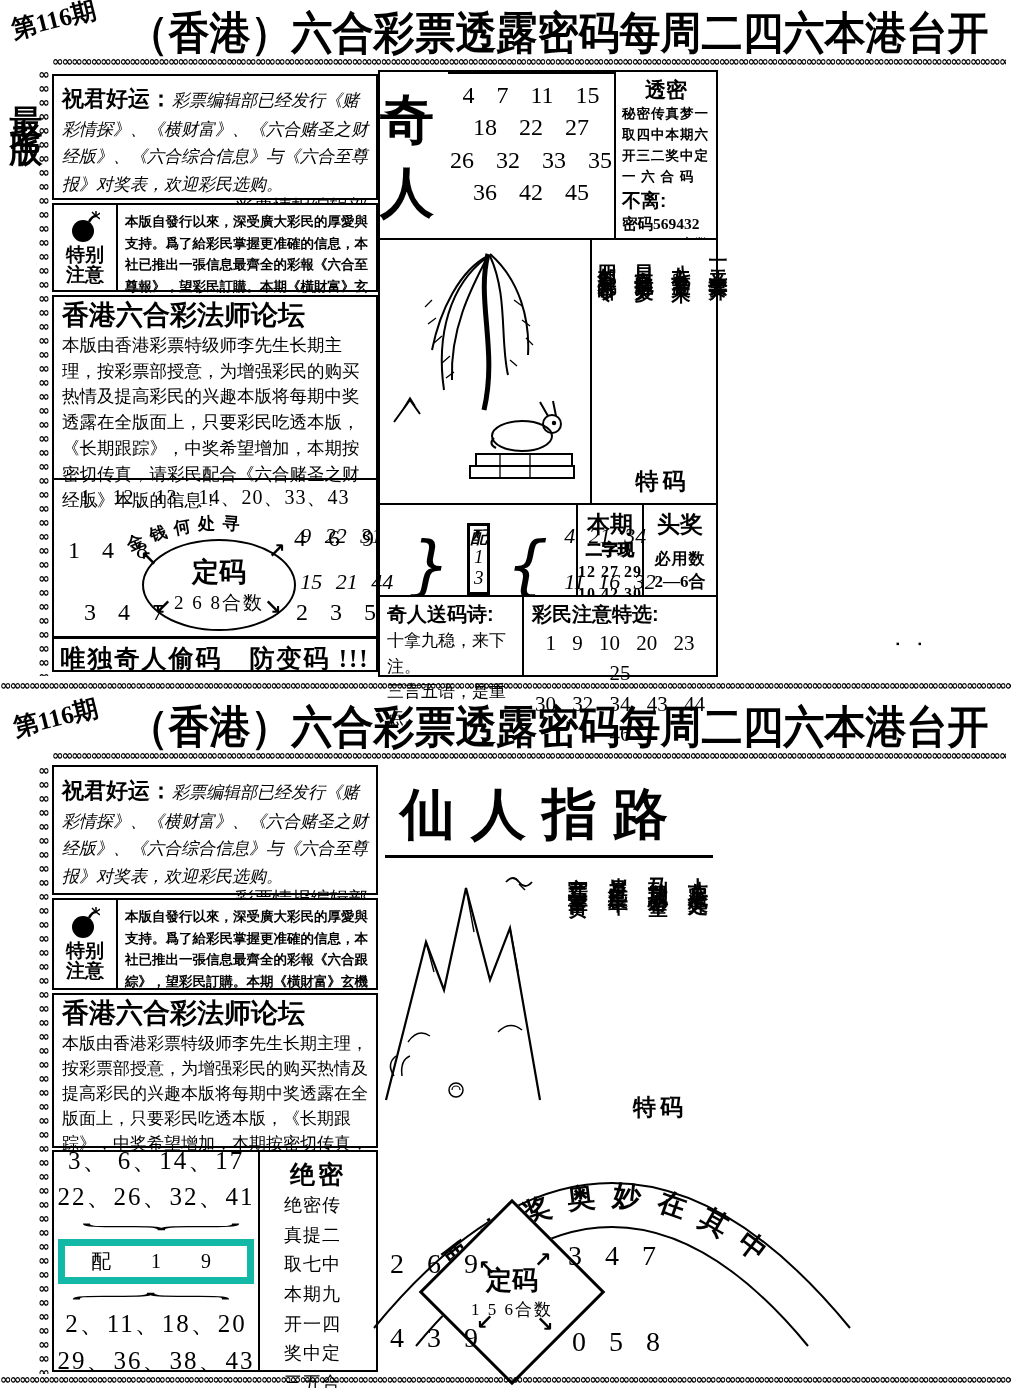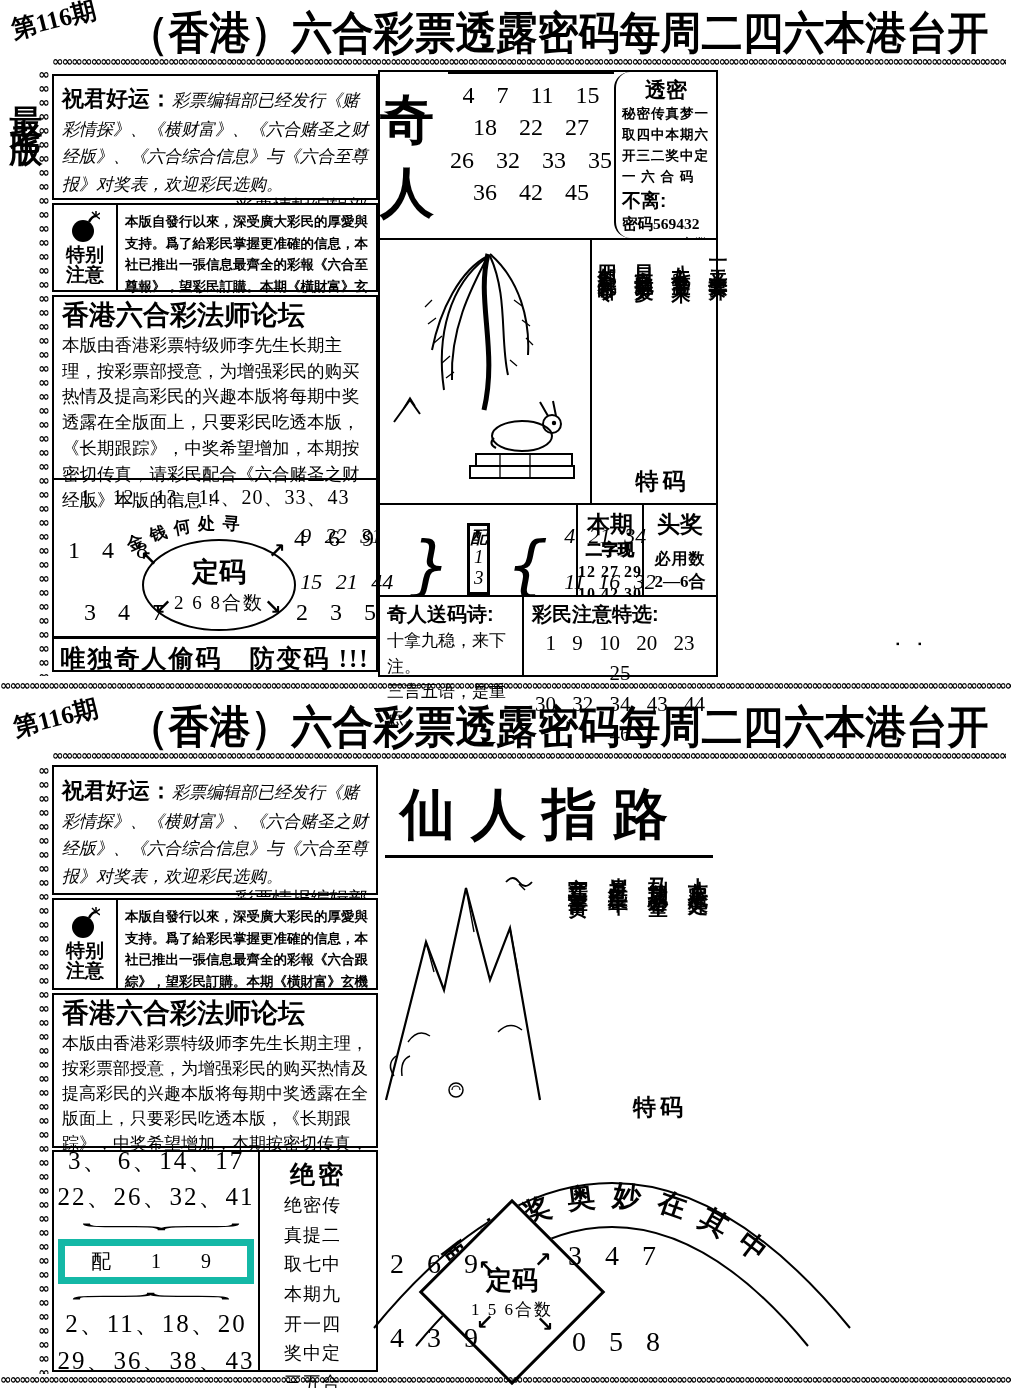--- a/index.html
+++ b/index.html
@@ -36,21 +36,21 @@
   .oval-title{font-size:27px;font-weight:bold;}
   .oval-sub{font-size:19px;letter-spacing:2px;}
   .corner-num{position:absolute;font-size:24px;letter-spacing:8px;white-space:nowrap;}
   .arrow{position:absolute;font-size:21px;font-weight:bold;font-family:"DejaVu Sans",sans-serif;}
   .slogan{border-top:3px solid #000;font-size:25px;font-weight:bold;text-align:center;
           letter-spacing:2px;padding-top:3px;}
   .qiren-title{font-size:54px;font-weight:900;text-align:center;letter-spacing:14px;
                padding-top:12px;}
   .qiren-rows{border-top:2px solid #000;text-align:center;font-size:24px;word-spacing:16px;
               padding-top:5px;line-height:1.35;}
-  .toumi{border-left:2px solid #000;padding:4px 6px;box-sizing:border-box;border-radius:16px;}
+  .toumi{border-left:2px solid #000;padding:4px 6px;box-sizing:border-box;}
   .toumi-title{font-size:21px;font-weight:bold;text-align:center;}
   .toumi-line{font-size:13.5px;font-weight:bold;line-height:1.55;letter-spacing:1px;}
   .toumi-buli{font-size:19px;font-weight:bold;}
   .toumi-mima{font-size:15.5px;font-weight:bold;}
   .toumi-he{font-size:15px;text-align:right;}
   .vcols{display:flex;flex-direction:row-reverse;justify-content:center;gap:11px;}
   .vcol{writing-mode:vertical-rl;text-orientation:upright;font-size:19px;font-weight:bold;
         letter-spacing:3px;}
   .tema{font-size:23px;font-weight:bold;text-align:center;letter-spacing:4px;}
   .pei-wrap{display:flex;align-items:flex-end;justify-content:center;height:100%;gap:16px;font-style:italic;}

